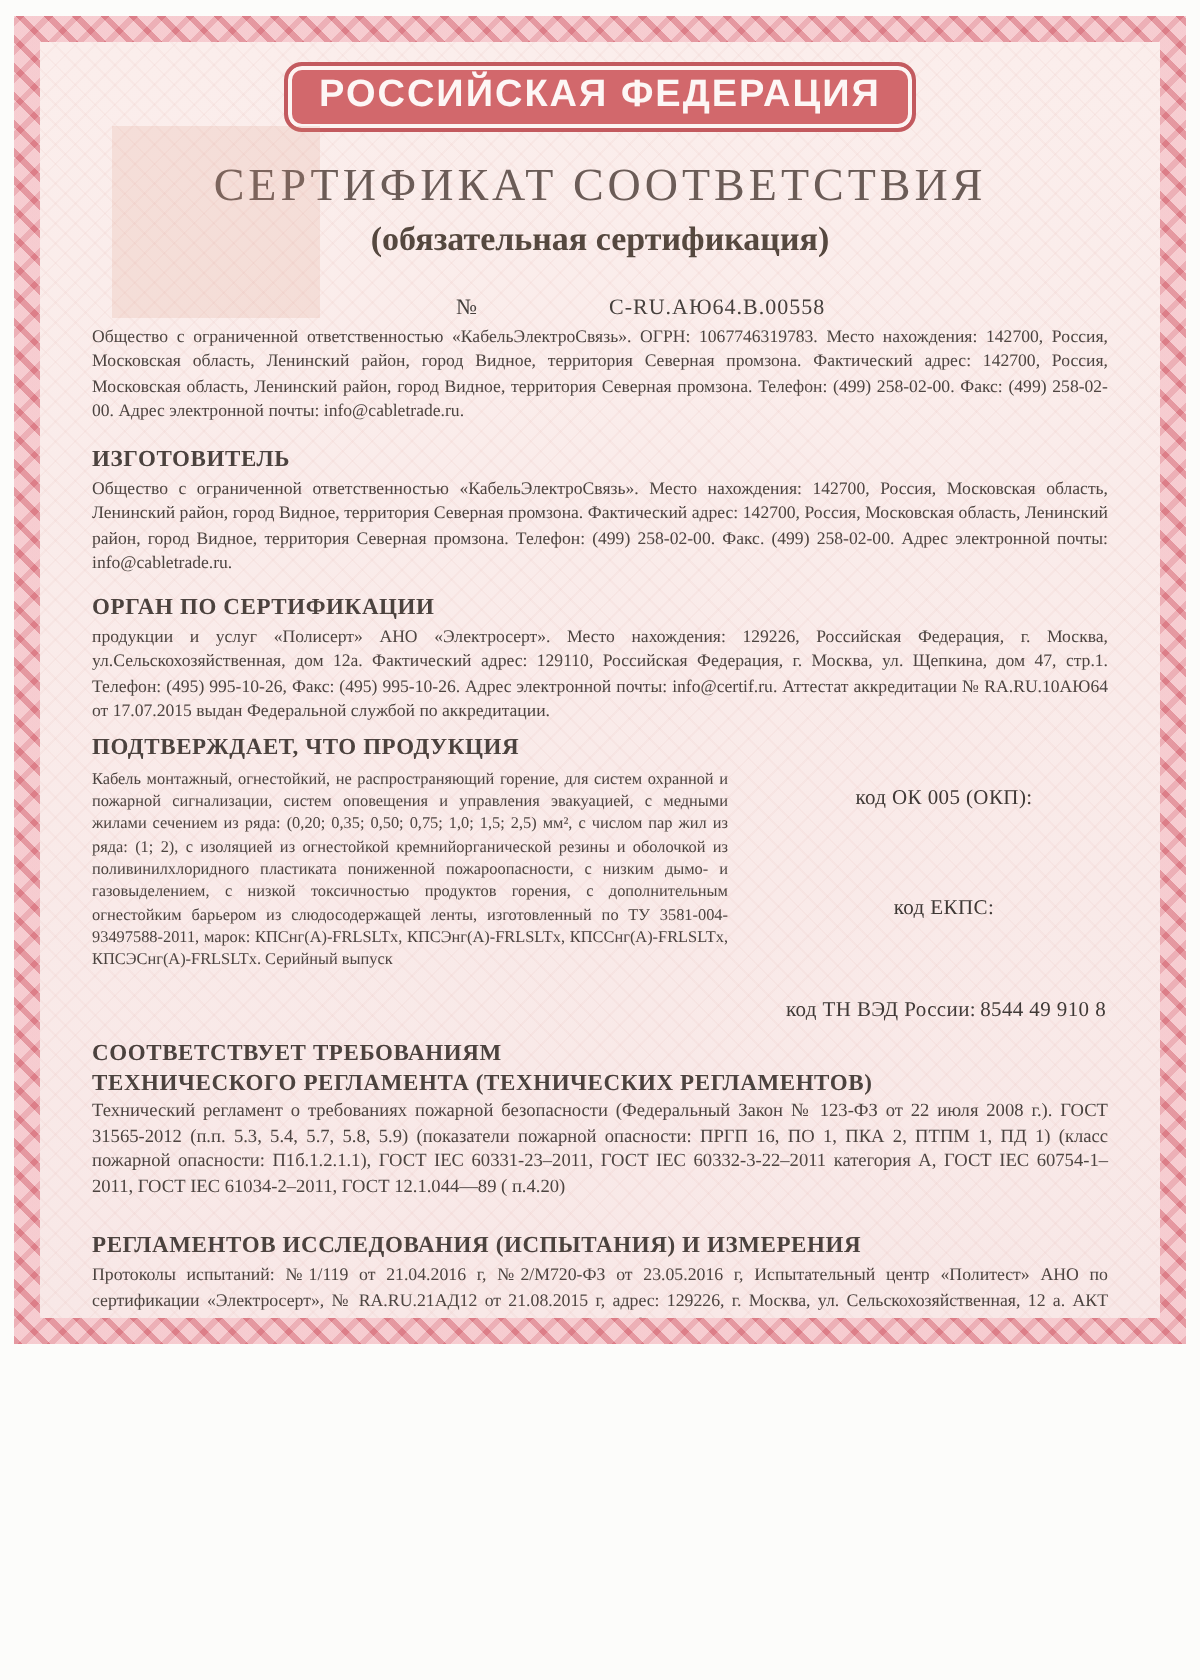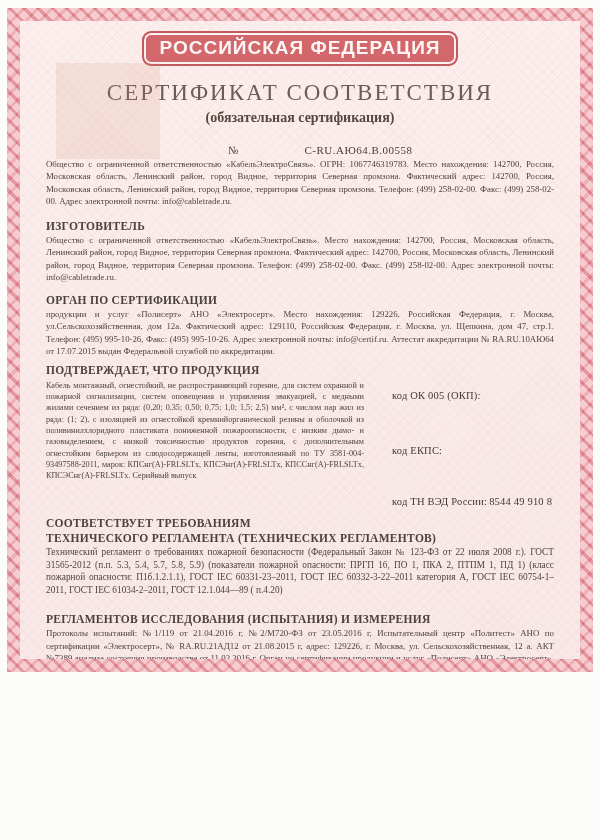--- a/index.html
+++ b/index.html
@@ -43,21 +43,21 @@
     font-family:"Liberation Sans", sans-serif;
     font-weight:bold;font-size:19px;letter-spacing:1px;color:#fdf6f5;
     white-space:nowrap;
   }
   .doc-title{
     margin-top:14px;text-align:center;
     font-size:23px;letter-spacing:2px;color:#6b5c57;
   }
   .doc-subtitle{
     margin-top:4px;text-align:center;
-    font-size:14px;font-weight:bold;color:#55483f;
+    font-size:17px;font-weight:bold;color:#55483f;
   }
   .numrow{
     margin-top:18px;font-size:11px;color:#46403d;
     display:flex;
   }
   .numrow .no{margin-left:182px;}
   .numrow .val{margin-left:66px;letter-spacing:.5px;}
   .sec-head{
     font-size:11.5px;font-weight:bold;color:#4b423e;letter-spacing:.3px;
   }
@@ -75,21 +75,21 @@
   p.body{
     margin:2px 0 0 0;
     font-size:8.8px;line-height:1.42;text-align:justify;color:#4c4440;
   }
   .mt6{margin-top:6px;} .mt10{margin-top:10px;} .mt12{margin-top:12px;} .mt16{margin-top:16px;}
   .product-cols{display:flex;margin-top:2px;}
   .product-desc{
     width:318px;font-size:8.2px;line-height:1.38;text-align:justify;color:#4c4440;
     margin:2px 0 0 0;
   }
-  .codes{flex:1;padding-left:28px;box-sizing:border-box;position:relative;}
+  .codes{flex:1;padding-left:28px;box-sizing:border-box;position:relative;text-align:center;}
   .code-item{font-size:10.5px;color:#3f3936;letter-spacing:.2px;}
   .code-1{margin-top:12px;} .code-2{margin-top:44px;} .code-3{margin-top:40px;}
   .code-item .cv{margin-left:2px;}
   .req-head2{margin-top:3px;}
   p.req{font-size:9.3px;line-height:1.38;}
   p.tests{font-size:8.9px;line-height:1.40;}
   .signing{position:relative;margin-top:46px;height:110px;}
   .validity{position:absolute;left:0;top:8px;display:flex;align-items:baseline;white-space:nowrap;gap:32px;}
   .validity .vh{font-size:11.5px;font-weight:bold;color:#4b423e;}
   .validity .vl1{font-size:10px;margin-left:14px;}

